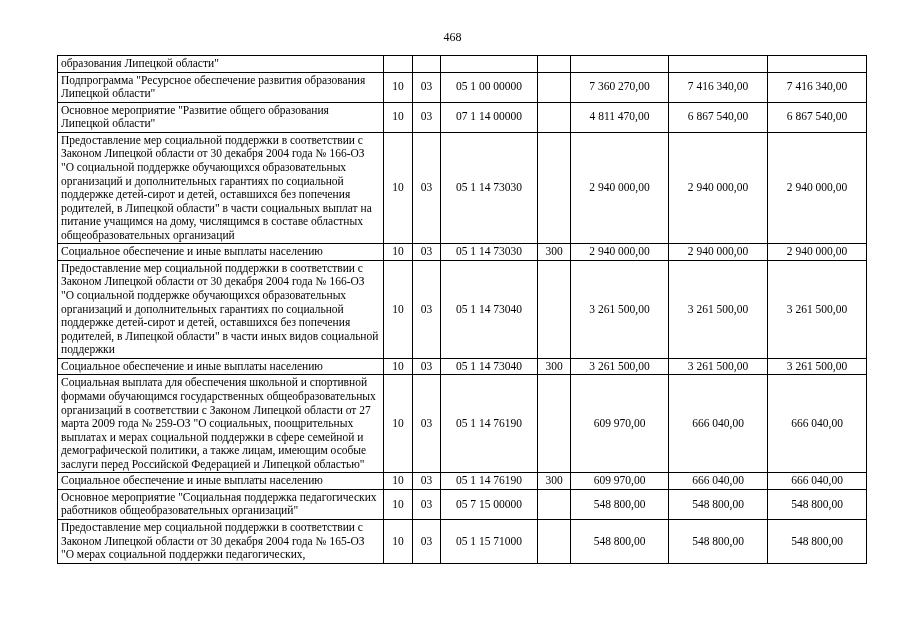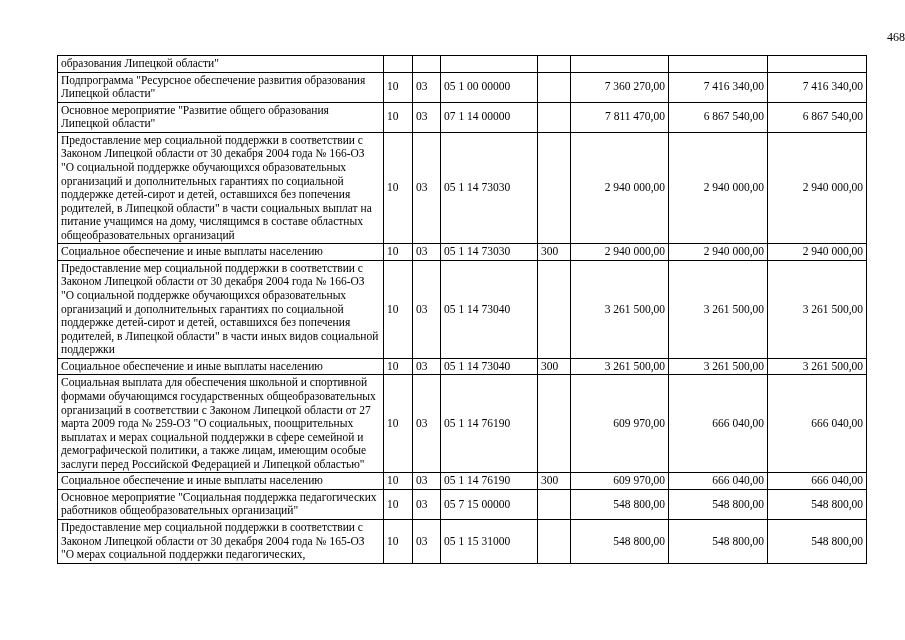--- a/index.html
+++ b/index.html
@@ -11,21 +11,21 @@
   .page {
     position: relative;
     width: 905px;
     height: 640px;
     background: #ffffff;
     margin: 0 auto;
     overflow: hidden;
     box-sizing: border-box;
   }
   .page-number {
-    text-align: right;
+    text-align: center;
     padding-top: 30px;
     font-size: 12px;
     color: #000;
   }
   table.budget {
     border-collapse: collapse;
     table-layout: fixed;
     width: 809px;
     margin-left: 57px;
     margin-top: 10px;
@@ -34,22 +34,22 @@
   }
   table.budget td {
     border: 1px solid #000;
     padding: 1px 3px;
     line-height: 1.18;
     vertical-align: middle;
     overflow: hidden;
     word-wrap: break-word;
   }
   td.c-text  { text-align: left; }
-  td.c-center{ }
-  td.c-num   { text-align: right; padding-right: 4px; white-space: nowrap; }
+  td.c-center{ text-align: center; }
+  td.c-num   { text-align: center; padding-right: 4px; white-space: nowrap; }
 </style>
 </head>
 <body>
 
 <div class="page">
   <div class="page-number">468</div>
 
   <table class="budget">
     <colgroup>
       <col style="width:326px">
@@ -81,21 +81,21 @@
           <td class="c-num">7 360 270,00</td>
           <td class="c-num">7 416 340,00</td>
           <td class="c-num">7 416 340,00</td>
         </tr>
         <tr>
           <td class="c-text">Основное мероприятие "Развитие общего образования Липецкой области"</td>
           <td class="c-center">10</td>
           <td class="c-center">03</td>
           <td class="c-center">07 1 14 00000</td>
           <td class="c-center"></td>
-          <td class="c-num">7 811 470,00</td>
+          <td class="c-num">4 811 470,00</td>
           <td class="c-num">6 867 540,00</td>
           <td class="c-num">6 867 540,00</td>
         </tr>
         <tr>
           <td class="c-text">Предоставление мер социальной поддержки в соответствии с Законом Липецкой области от 30 декабря 2004 года № 166-ОЗ "О социальной поддержке обучающихся образовательных организаций и дополнительных гарантиях по социальной поддержке детей-сирот и детей, оставшихся без попечения родителей, в Липецкой области" в части социальных выплат на питание учащимся на дому, числящимся в составе областных общеобразовательных организаций</td>
           <td class="c-center">10</td>
           <td class="c-center">03</td>
           <td class="c-center">05 1 14 73030</td>
           <td class="c-center"></td>
           <td class="c-num">2 940 000,00</td>
@@ -159,21 +159,21 @@
           <td class="c-center">05 7 15 00000</td>
           <td class="c-center"></td>
           <td class="c-num">548 800,00</td>
           <td class="c-num">548 800,00</td>
           <td class="c-num">548 800,00</td>
         </tr>
         <tr>
           <td class="c-text">Предоставление мер социальной поддержки в соответствии с Законом Липецкой области от 30 декабря 2004 года № 165-ОЗ "О мерах социальной поддержки педагогических,</td>
           <td class="c-center">10</td>
           <td class="c-center">03</td>
-          <td class="c-center">05 1 15 31000</td>
+          <td class="c-center">05 1 15 71000</td>
           <td class="c-center"></td>
           <td class="c-num">548 800,00</td>
           <td class="c-num">548 800,00</td>
           <td class="c-num">548 800,00</td>
         </tr>
       </tbody>
   </table>
 </div>
 
 </body></html>

